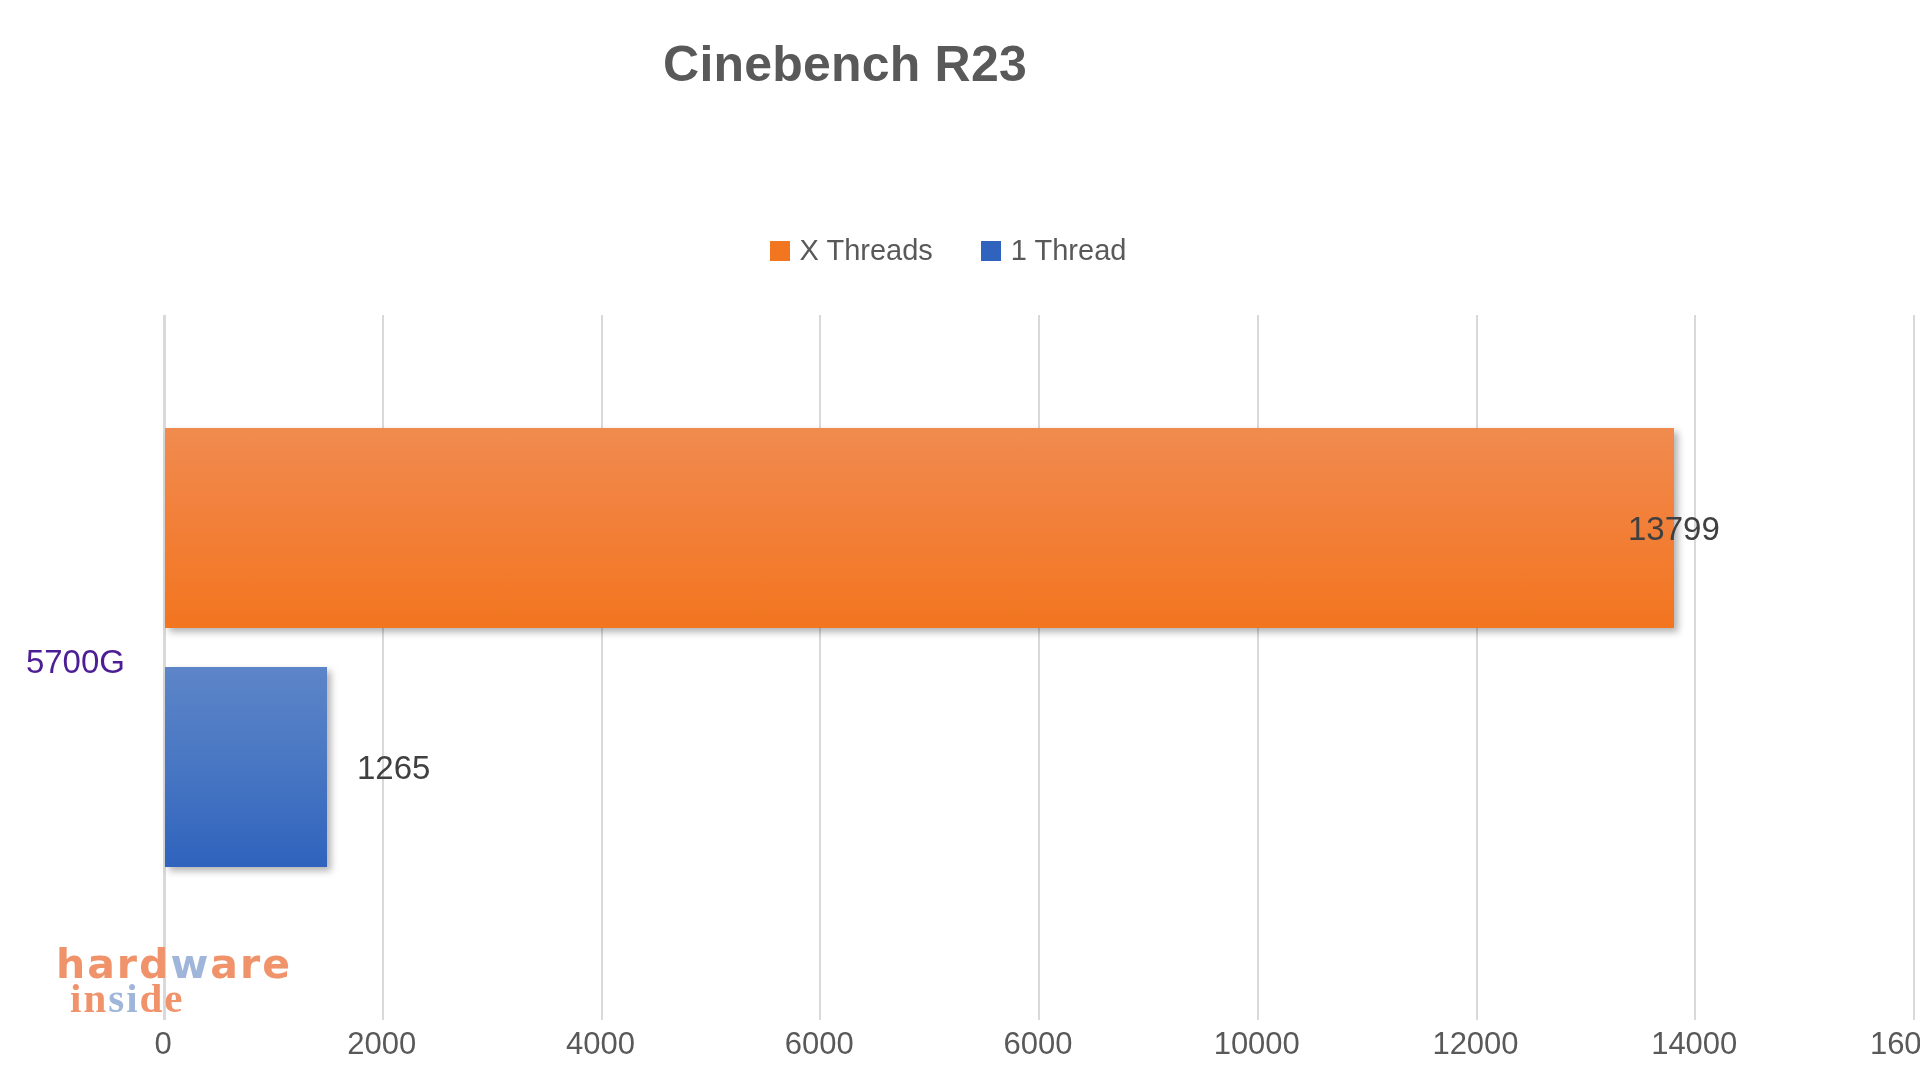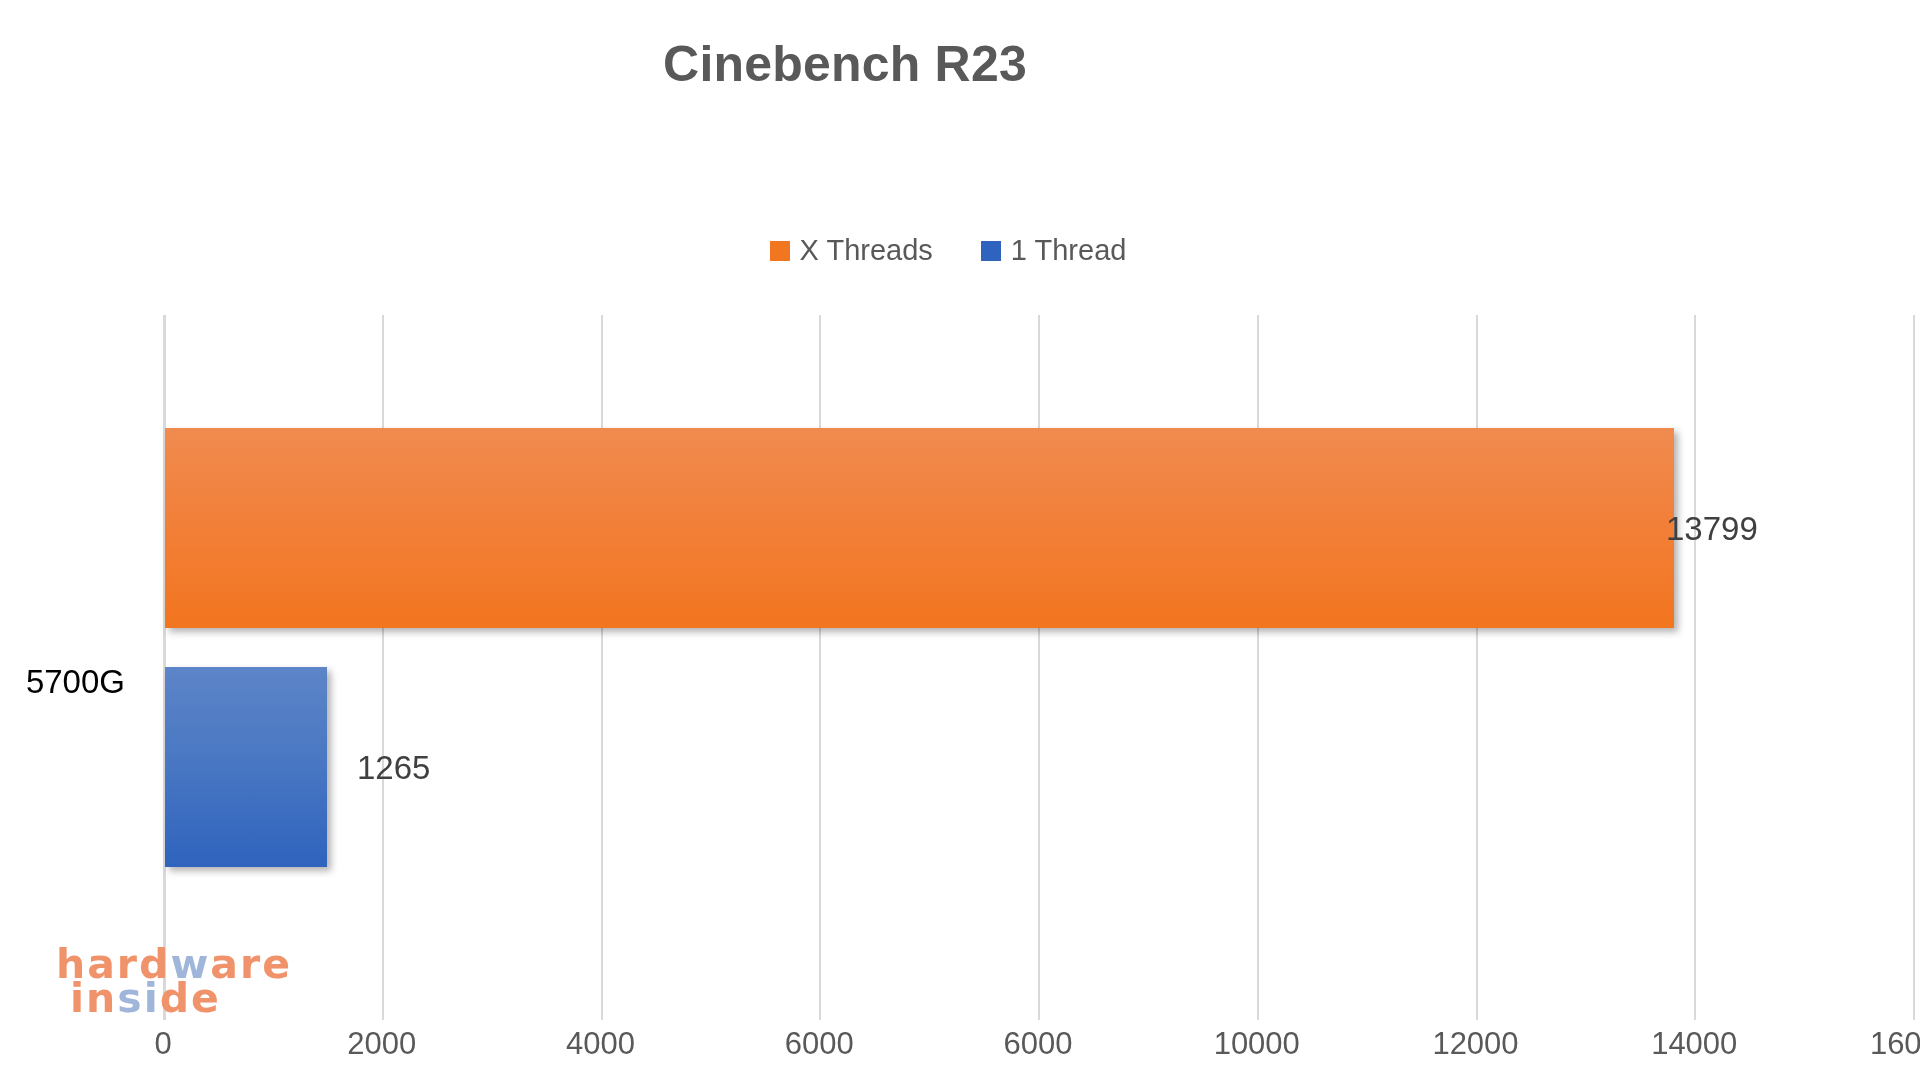--- a/index.html
+++ b/index.html
@@ -129,45 +129,44 @@
     font-size: 31px;
     color: #595959;
     line-height: 1;
     white-space: nowrap;
   }
   .cat-label {
     position: absolute;
     right: 1795px;
     top: 645px;
     font-size: 33px;
-    color: #000000;
-    line-height: 1;
-    white-space: nowrap;
-    margin-top: 20px;
+    color: #4c1d95;
+    line-height: 1;
+    white-space: nowrap;
   }
 
   
   .watermark {
     position: absolute;
     left: 44px;
     top: 948px;
     width: 260px;
     height: 86px;
     pointer-events: none;
   }
   .wm-line {
     font-family: "DejaVu Sans", sans-serif;
     font-size: 41px;
     font-weight: bold;
     letter-spacing: 2px;
     line-height: 0.82;
     white-space: nowrap;
   }
   .wm-line.one { padding-left: 0px; text-align: center; }
-  .wm-line.two { padding-left: 26px; }
+  .wm-line.two { padding-left: 26px; font-family: Liberation Serif, serif; }
   .wm-o { color: #f0936a; }
   .wm-b { color: #9fb6da; }
 </style>
 </head>
 <body>
 
 <div id="chart-root">
 
   <div class="chart-title">Cinebench R23</div>
 
@@ -192,21 +191,21 @@
         <div class="gridline" style="left: 656.25px;"></div>
         <div class="gridline" style="left: 875px;"></div>
         <div class="gridline" style="left: 1093.75px;"></div>
         <div class="gridline" style="left: 1312.5px;"></div>
         <div class="gridline" style="left: 1531.25px;"></div>
         <div class="gridline" style="left: 1750px;"></div>
       </div>
     <div class="axis-line"></div>
     <div id="bars">
         <div class="bar orange" style="left: 2px; top: 113px; width: 1509.27px; height: 200px;"></div>
-        <div class="bar-value" style="left: 1503px; top: 197px; text-align: center;">13799</div>
+        <div class="bar-value" style="left: 1465px; top: 197px; text-align: center;">13799</div>
         <div class="bar blue" style="left: 2px; top: 352px; width: 161.984px; height: 200px;"></div>
         <div class="bar-value" style="left: 193.984px; top: 436px;">1265</div>
       </div>
   </div>
 
   <div id="xticks">
       <div class="xtick" style="left: 163px;">0</div>
       <div class="xtick" style="left: 381.75px;">2000</div>
       <div class="xtick" style="left: 600.5px;">4000</div>
       <div class="xtick" style="left: 819.25px; text-align: center;">6000</div>

